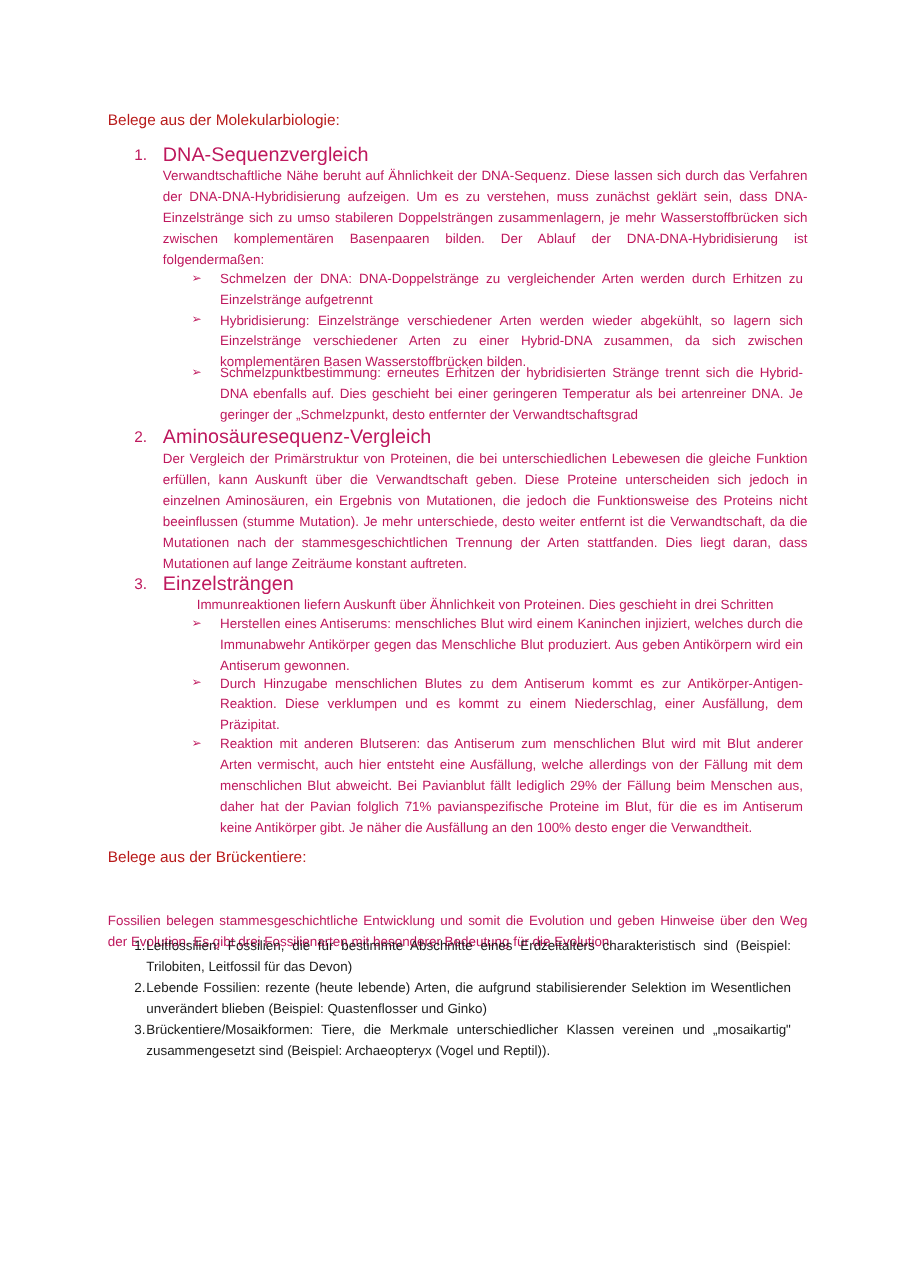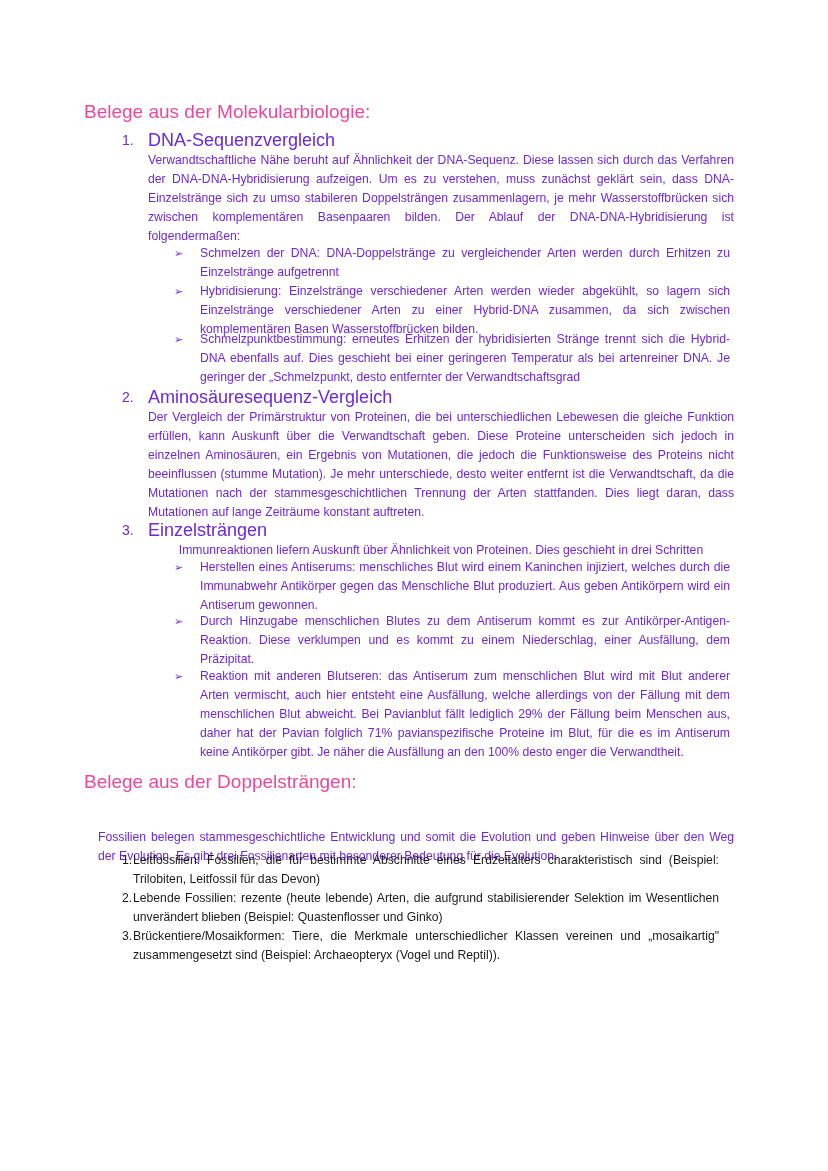--- a/index.html
+++ b/index.html
@@ -1,20 +1,20 @@
 <!DOCTYPE html>
 <html><head>
 <meta charset="utf-8">
 <style>
   html, body { margin: 0; padding: 0; background: #ffffff; }
   body { width: 828px; height: 1171px; position: relative; overflow: hidden;
          font-family: "Liberation Sans", "DejaVu Sans", sans-serif; color: #1a1a1a; }
   .page { position: absolute; left: 0; top: 0; width: 828px; height: 1171px; }
-  .heading { position: absolute; left: 84px; font-size: 19px; color: #ec4899; }
-  .block { position: absolute; font-size: 12.2px; line-height: 19.1px; text-align: justify; color: #6d28d9; }
+  .heading { position: absolute; left: 98px; font-size: 14px; color: #b91c1c; }
+  .block { position: absolute; font-size: 12.2px; line-height: 19.1px; text-align: justify; color: #be185d; }
   .num-item { position: absolute; left: 122px; width: 612px; }
   .num-item .num { position: absolute; left: 0; top: 0; font-size: 14px; }
   .num-item .title { position: absolute; left: 26px; top: 0; font-size: 18px; }
   .num-item .body { position: absolute; left: 26px; width: 586px; }
   .bullet { position: absolute; left: 174px; width: 556px; }
   .bullet .arrow { position: absolute; left: 0; top: 0; font-size: 11px; }
   .bullet .btext { position: absolute; left: 26px; width: 530px; }
   .palist { position: absolute; left: 122px; width: 612px; font-size: 12.2px; line-height: 19.1px; }
   .palist .n { position: absolute; left: 0; }
   .palist .t { position: absolute; left: 11px; width: 586px; text-align: justify; }
@@ -63,21 +63,21 @@
   </div>
   <div class="bullet block" style="top:612px;">
     <span class="arrow">➢</span>
     <div class="btext block">Durch Hinzugabe menschlichen Blutes zu dem Antiserum kommt es zur Antikörper-Antigen-Reaktion. Diese verklumpen und es kommt zu einem Niederschlag, einer Ausfällung, dem Präzipitat.</div>
   </div>
   <div class="bullet block" style="top:667px;">
     <span class="arrow">➢</span>
     <div class="btext block">Reaktion mit anderen Blutseren: das Antiserum zum menschlichen Blut wird mit Blut anderer Arten vermischt, auch hier entsteht eine Ausfällung, welche allerdings von der Fällung mit dem menschlichen Blut abweicht. Bei Pavianblut fällt lediglich 29% der Fällung beim Menschen aus, daher hat der Pavian folglich 71% pavianspezifische Proteine im Blut, für die es im Antiserum keine Antikörper gibt. Je näher die Ausfällung an den 100% desto enger die Verwandtheit.</div>
   </div>
 
-  <div class="heading" style="top:771px;">Belege aus der Doppelsträngen:</div>
+  <div class="heading" style="top:771px;">Belege aus der Brückentiere:</div>
 
   <div class="block" style="left:98px; top:828px; width:636px;">Fossilien belegen stammesgeschichtliche Entwicklung und somit die Evolution und geben Hinweise über den Weg der Evolution. Es gibt drei Fossilienarten mit besonderer Bedeutung für die Evolution.</div>
 
   <div class="palist" style="top:851px;">
     <span class="n">1.</span>
     <div class="t">Leitfossilien: Fossilien, die für bestimmte Abschnitte eines Erdzeitalters charakteristisch sind (Beispiel: Trilobiten, Leitfossil für das Devon)</div>
   </div>
   <div class="palist" style="top:889px;">
     <span class="n">2.</span>
     <div class="t">Lebende Fossilien: rezente (heute lebende) Arten, die aufgrund stabilisierender Selektion im Wesentlichen unverändert blieben (Beispiel: Quastenflosser und Ginko)</div>

